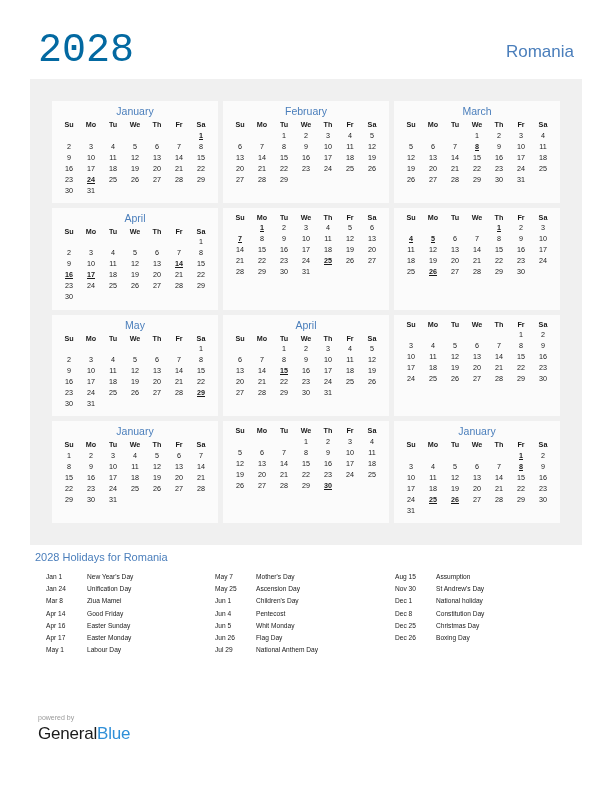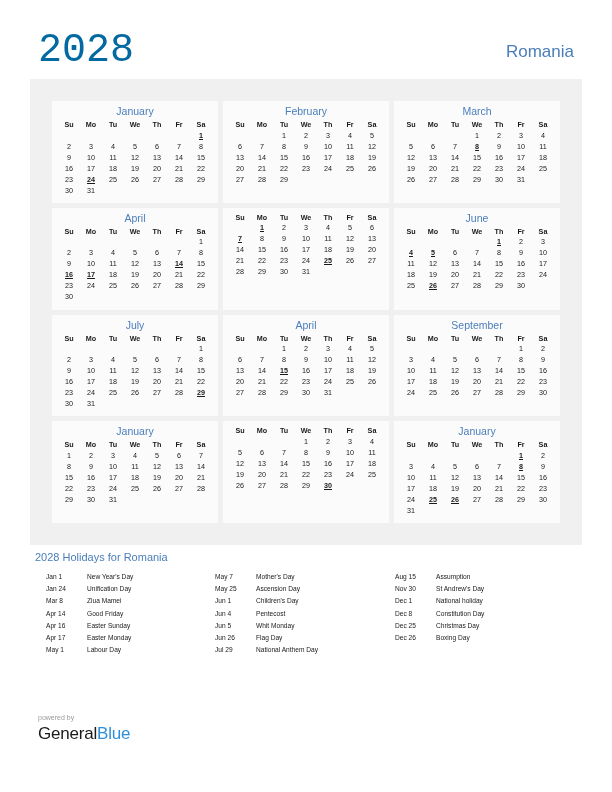--- a/index.html
+++ b/index.html
@@ -455,21 +455,20 @@
                 <td>30</td>
                 <td>31</td>
                 <td class="empty">&nbsp;</td>
                 <td class="empty">&nbsp;</td>
                 <td class="empty">&nbsp;</td>
               </tr>
             </tbody>
           </table>
         </div>
         <div class="month">
-          <div class="month-name">June</div>
           <table class="mtable">
             <thead>
               <tr>
                 <th>Su</th>
                 <th>Mo</th>
                 <th>Tu</th>
                 <th>We</th>
                 <th>Th</th>
                 <th>Fr</th>
                 <th>Sa</th>
@@ -518,21 +517,21 @@
                 <td>27</td>
                 <td>28</td>
                 <td>29</td>
                 <td>30</td>
                 <td class="empty">&nbsp;</td>
               </tr>
             </tbody>
           </table>
         </div>
         <div class="month">
-          <div class="month-name">July</div>
+          <div class="month-name">May</div>
           <table class="mtable">
             <thead>
               <tr>
                 <th>Su</th>
                 <th>Mo</th>
                 <th>Tu</th>
                 <th>We</th>
                 <th>Th</th>
                 <th>Fr</th>
                 <th>Sa</th>
@@ -653,21 +652,20 @@
                 <td>29</td>
                 <td>30</td>
                 <td>31</td>
                 <td class="empty">&nbsp;</td>
                 <td class="empty">&nbsp;</td>
               </tr>
             </tbody>
           </table>
         </div>
         <div class="month">
-          <div class="month-name">September</div>
           <table class="mtable">
             <thead>
               <tr>
                 <th>Su</th>
                 <th>Mo</th>
                 <th>Tu</th>
                 <th>We</th>
                 <th>Th</th>
                 <th>Fr</th>
                 <th>Sa</th>

